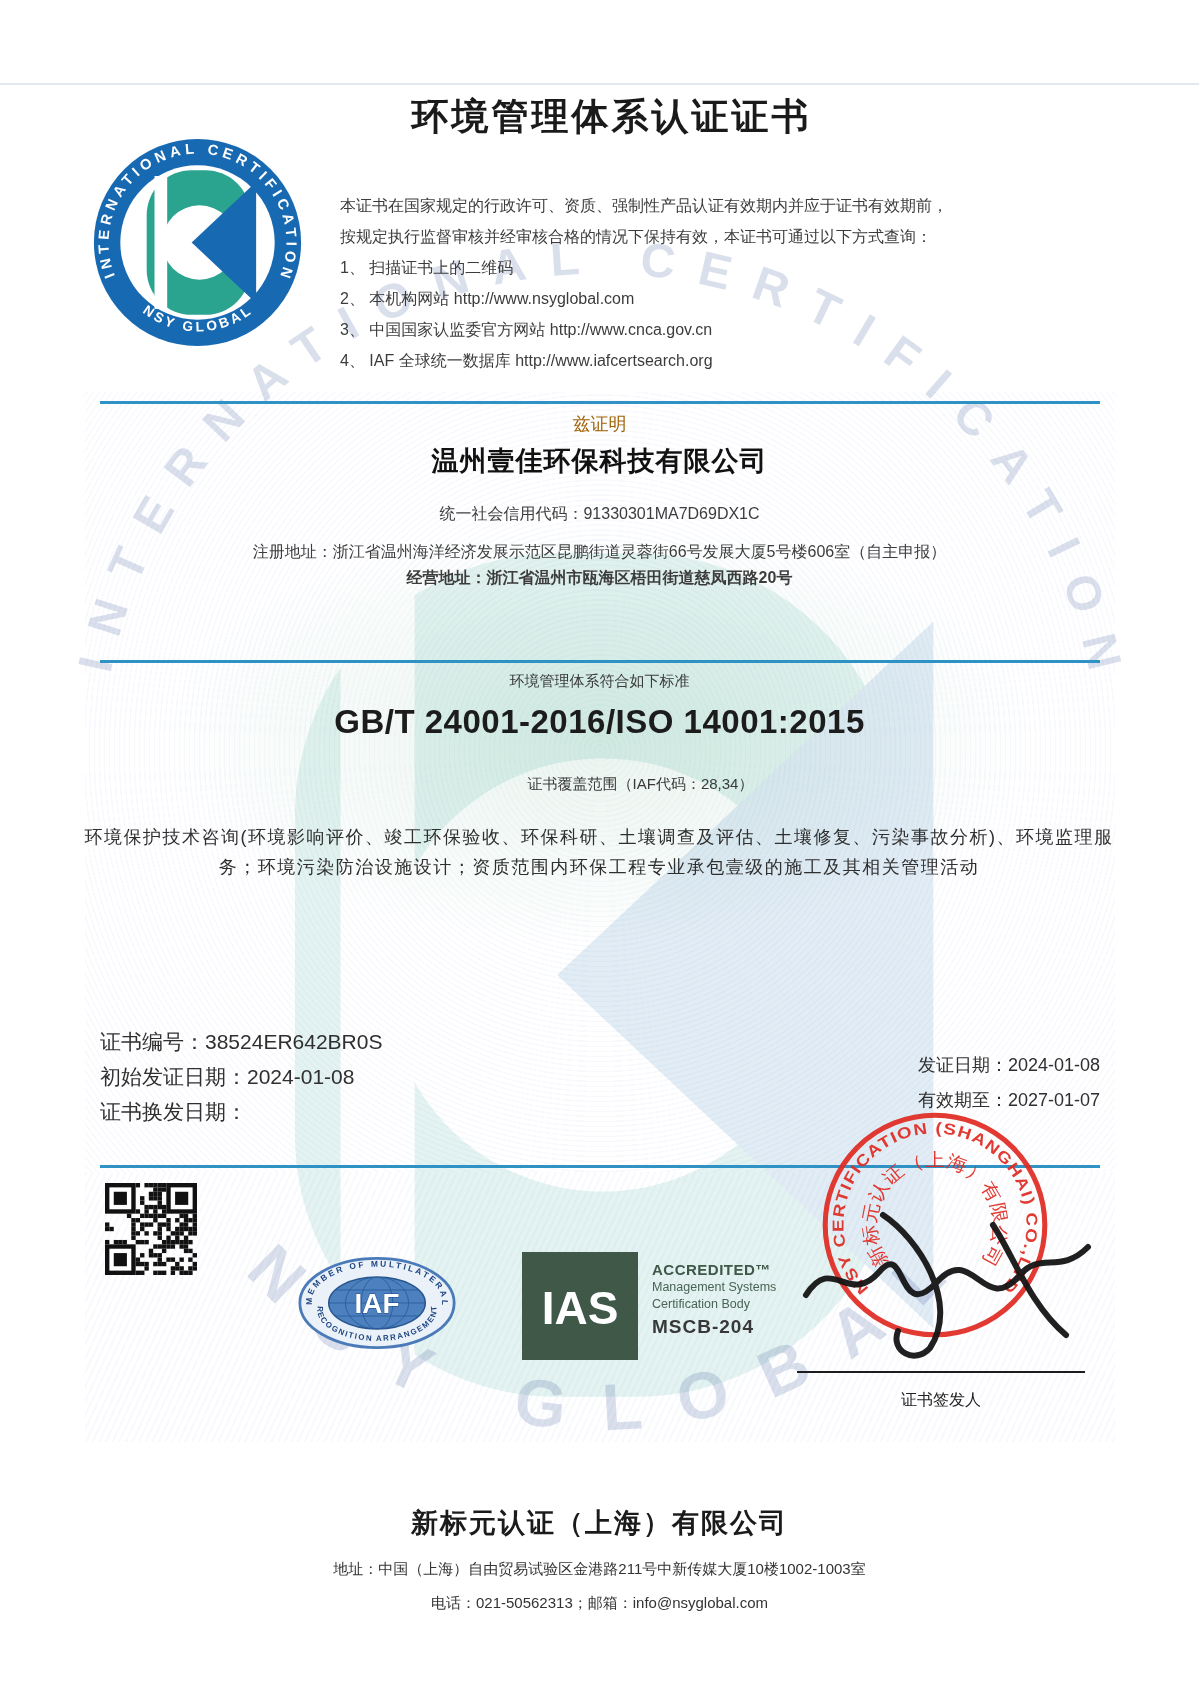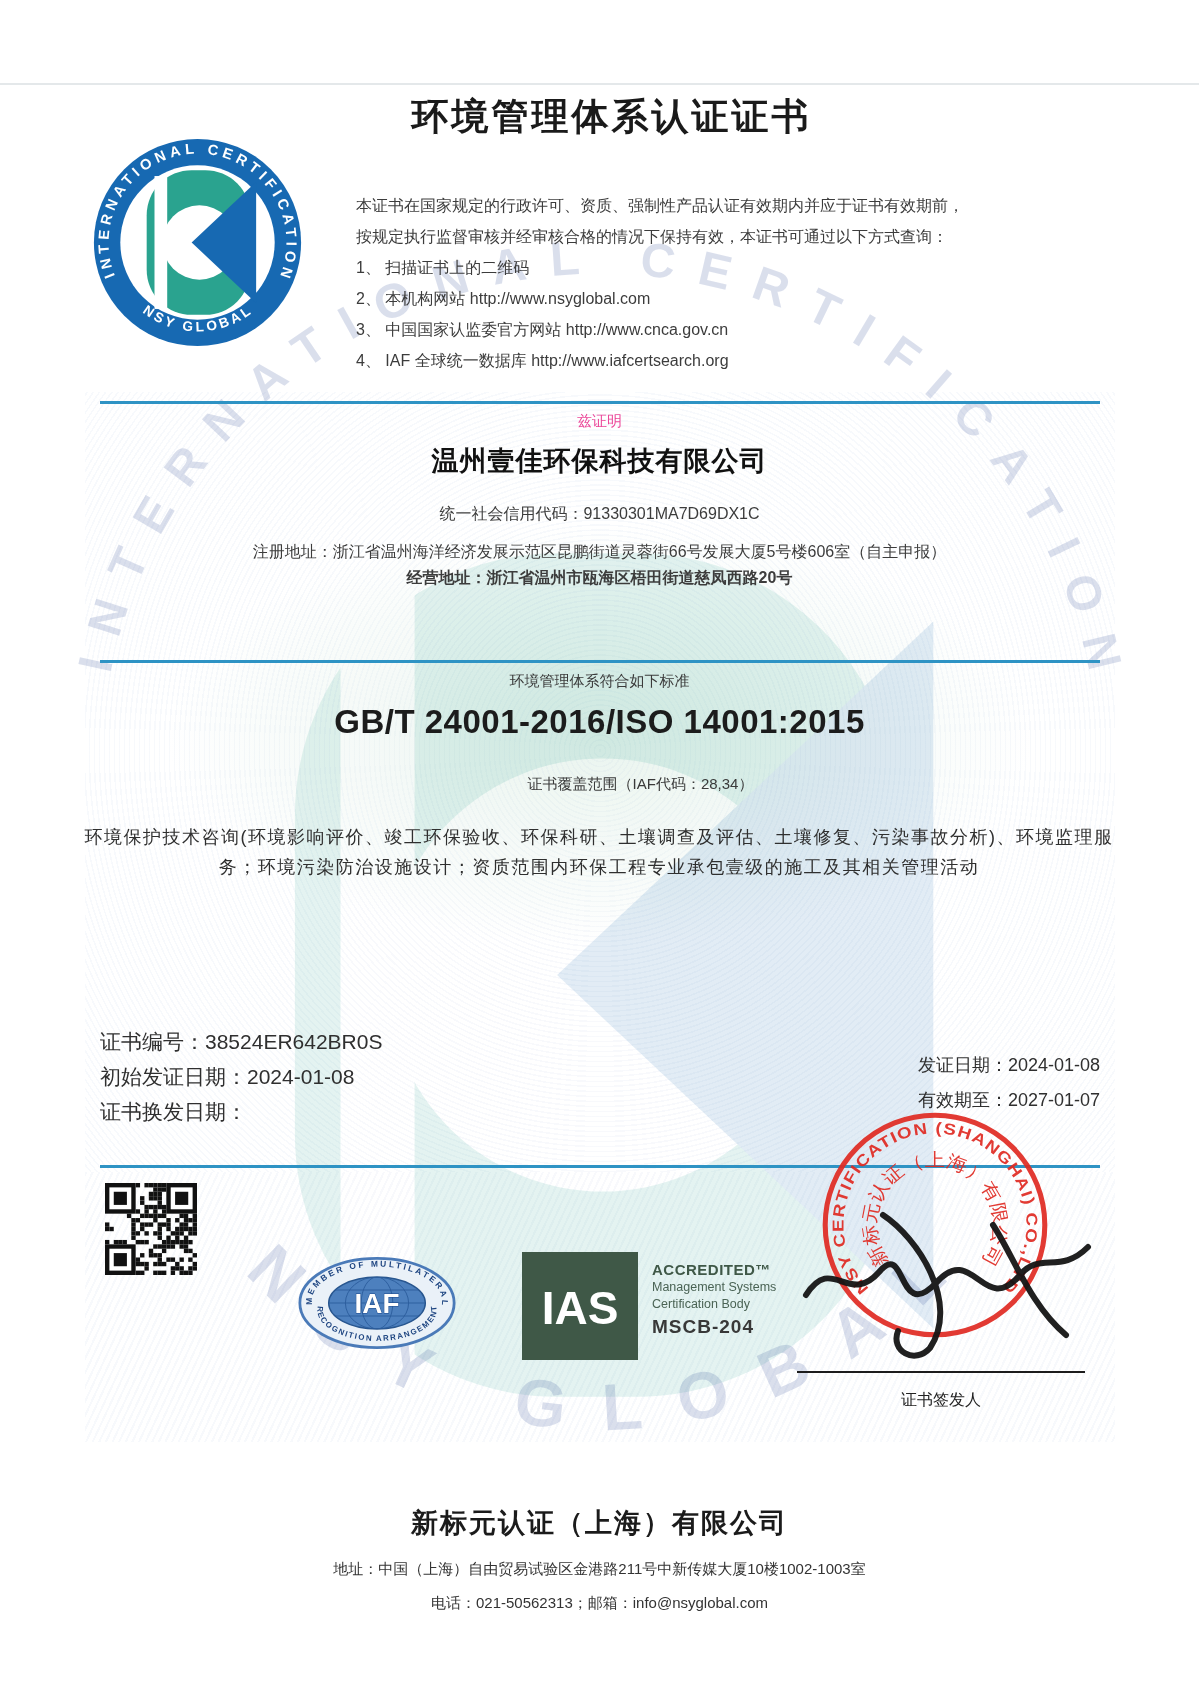--- a/index.html
+++ b/index.html
@@ -13,25 +13,25 @@
       repeating-radial-gradient(circle at 50% 46%, rgba(100,140,200,0.05) 0 1.5px, rgba(255,255,255,0) 1.5px 5px);}
   .band2{left:85px;top:1172px;width:1030px;height:270px;z-index:0;
     background:repeating-linear-gradient(115deg, rgba(110,145,200,0.055) 0 2px, rgba(255,255,255,0) 2px 6px);}
   .watermark{left:0;top:0;width:1199px;height:1696px;z-index:1;pointer-events:none;}
   .content{z-index:2;}
   .topline{left:0;top:83px;width:1199px;height:0;border-top:2px solid #e4e8ea;z-index:2;}
   .title{left:0;top:92px;width:1199px;text-align:center;font-size:37px;font-weight:bold;
          color:#1a1a1a;letter-spacing:3px;z-index:2;padding-left:12px;}
   .badge{left:90px;top:135px;width:215px;height:215px;z-index:2;}
   .intro{left:340px;top:190px;width:680px;font-size:16px;color:#3c3c3c;line-height:31px;
-         white-space:nowrap;z-index:2;margin-left:16px;}
+         white-space:nowrap;z-index:2;}
   .rule{left:100px;width:1000px;height:0;border-top:3px solid #2e93c4;z-index:2;}
   .r1{top:401px;} .r2{top:660px;} .r3{top:1165px;}
   .center{left:0;width:1199px;text-align:center;z-index:2;}
-  .certify{top:412px;font-size:15px;color:#ec4899;}
+  .certify{top:412px;font-size:18px;color:#a16207;}
   .company{top:443px;font-size:27px;font-weight:bold;color:#111;letter-spacing:1px;}
   .code{top:504px;font-size:16px;color:#3c3c3c;}
   .addr1{top:542px;font-size:16px;color:#3c3c3c;}
   .addr2{top:568px;font-size:16px;color:#3c3c3c;font-weight:bold;}
   .stdhead{top:672px;font-size:15px;color:#3a3a3a;}
   .stdcode{top:703px;font-size:33px;font-weight:bold;color:#1c1c1c;letter-spacing:0.5px;}
   .scopelabel{top:775px;font-size:15px;color:#3a3a3a;padding-left:41px;}
   .scope{left:84px;top:822px;width:1030px;text-align:center;font-size:18px;line-height:30px;
          letter-spacing:1.5px;color:#2f2f2f;z-index:2;}
   .fieldsL{left:100px;top:1024px;font-size:21px;line-height:35px;color:#2f2f2f;z-index:2;}

